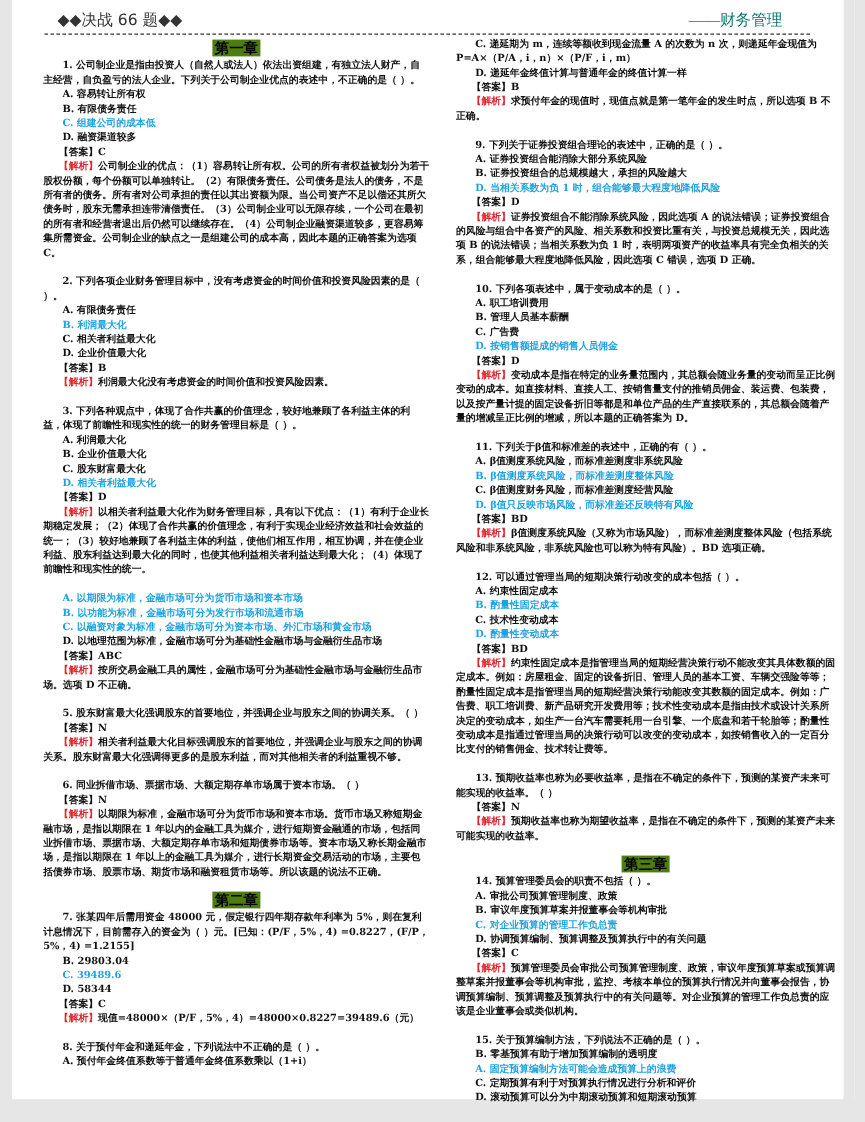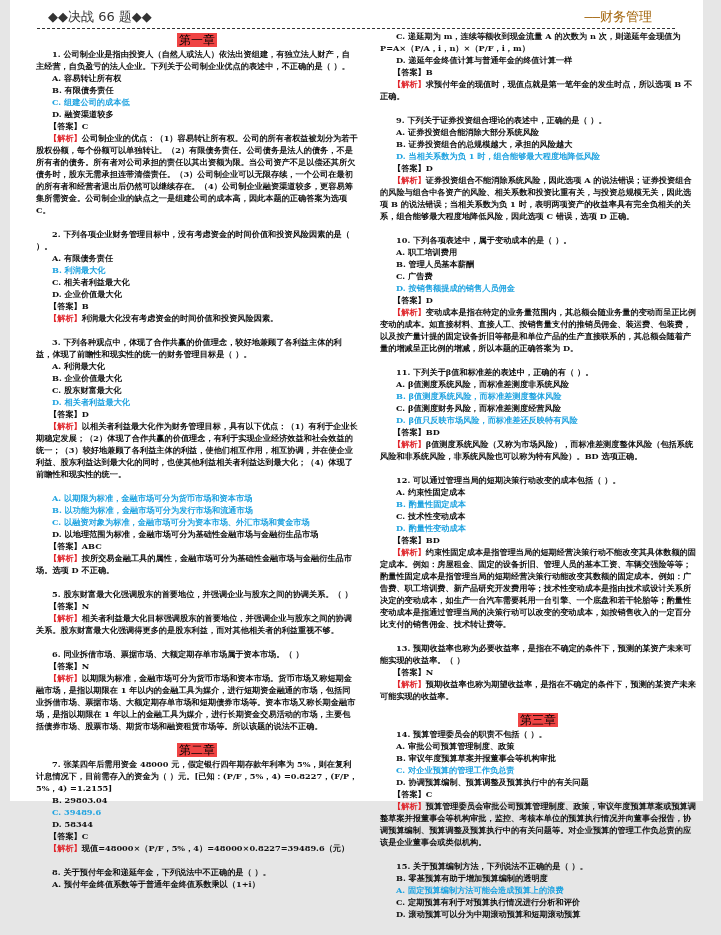--- a/index.html
+++ b/index.html
@@ -3,43 +3,43 @@
 <meta charset="utf-8">
 <style>
   html, body { margin:0; padding:0; }
   body {
     width:721px; height:935px; overflow:hidden;
     background:#e6e6e6;
     font-family:"DejaVu Serif", "Liberation Serif", serif;
     color:#111;
   }
   .page {
-    position:absolute; left:10px; top:0; width:702px; height:801px;
+    position:absolute; left:10px; top:0; width:702px; height:916px;
     background:#fff;
   }
   .rgutter { position:absolute; right:0; top:0; width:9px; height:935px; background:#e6e6e6; }
   .header-left {
     position:absolute; left:38px; top:8px; font-family:"DejaVu Sans", sans-serif;
     font-size:13px; color:#333;
   }
   .header-right {
-    position:absolute; right:60px; top:8px; font-family:Liberation Mono, monospace;
-    font-size:13px; color:#a16207;
+    position:absolute; right:60px; top:8px; font-family:Liberation Serif, serif;
+    font-size:13px; color:#0f766e;
   }
   .header-rule {
     position:absolute; left:27px; right:37px; top:28px; border-top:1px dashed #333;
   }
   .col { position:absolute; top:32px; width:322px; font-size:8.2px; line-height:12px; }
   .col.left { left:26px; }
   .col.right { left:370px; width:316px; top:30px; }
   .chapter {
     text-align:center; margin:2px 0 1px 0;
   }
   .chapter span {
-    background:#ef4444; font-weight:normal; font-size:12px; padding:0 2px;
+    background:#4d7c0f; font-weight:bold; font-size:12px; padding:0 2px;
     font-family:"DejaVu Sans", sans-serif; color:#000;margin-top:32px;
   }
   .q { margin:0;font-weight:bold; }
   .q-stem { text-indent:16px; margin:0; }
   .opt { padding-left:16px; margin:0; }
   .opt.correct { color:#1fa3e0; }
   .ans { padding-left:13px; margin:0; }
   .expl { text-indent:13px; margin:0; }
   .expl .tag { color:#e0252b; }
   .gap { height:12px; }

